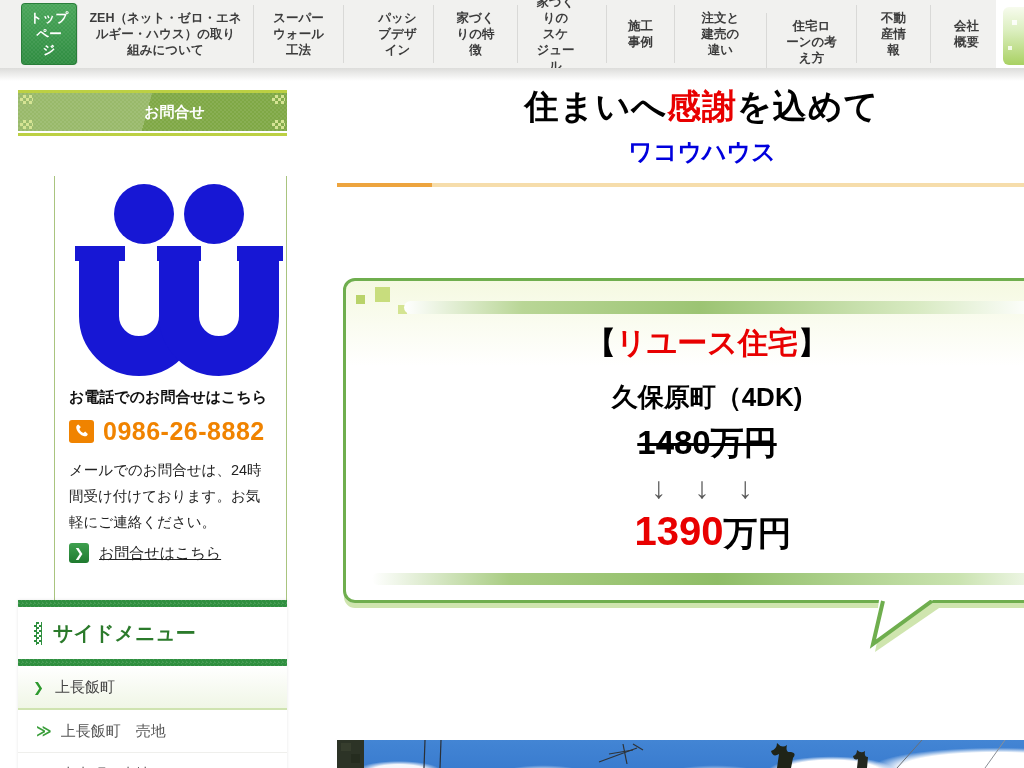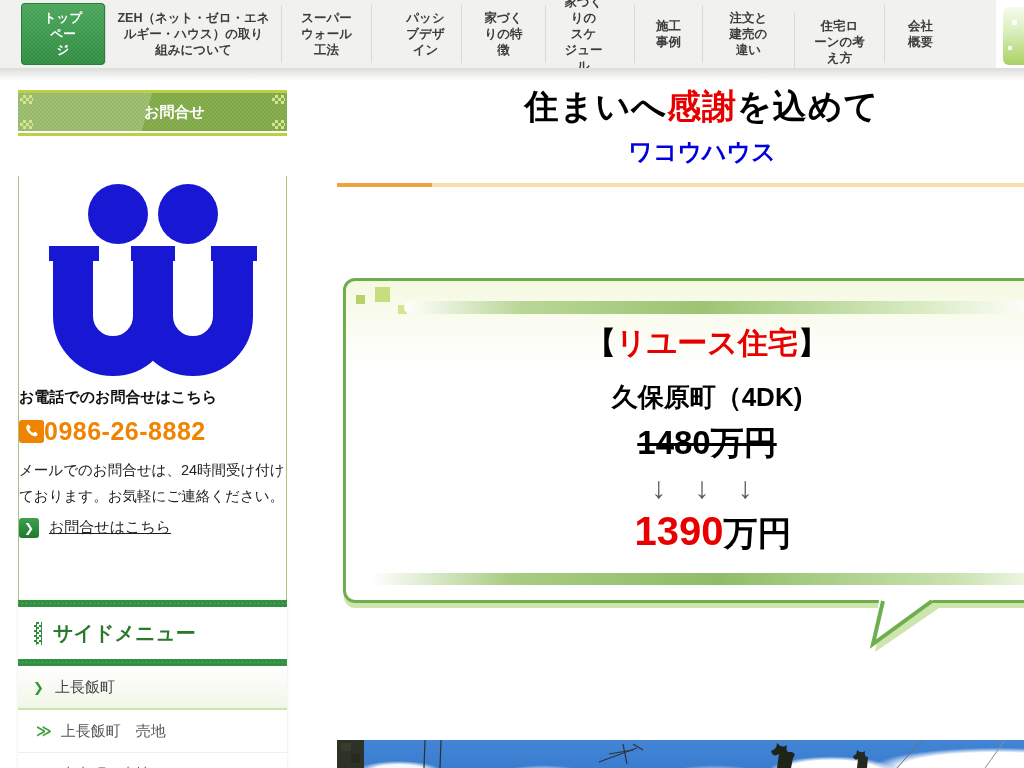--- a/index.html
+++ b/index.html
@@ -8,21 +8,21 @@
 
   
   .navbar { position:absolute; top:0; left:0; width:1024px; height:68px; background:#f1f1ef; }
   .nav-shadow { position:absolute; top:68px; left:0; width:1024px; height:13px;
     background:linear-gradient(180deg,#dcdcda,#ffffff); }
   .tabs { position:absolute; left:21px; top:0; height:68px; display:flex; align-items:center; }
   .tab { display:flex; align-items:center; justify-content:center; text-align:center;
     font-size:12.5px; font-weight:bold; color:#3c3c3c; white-space:pre-line; line-height:1.28;
     height:58px; padding:0 4px; cursor:pointer; }
   .tab + .tab { border-left:1px solid #d9d9d7; }
-  .t0{width:84px;} .t1{width:176px;} .t2{width:90px;} .t3{width:90px;padding-left:22px;} .t4{width:84px;}
+  .t0{width:56px;} .t1{width:176px;} .t2{width:90px;} .t3{width:90px;padding-left:22px;} .t4{width:84px;}
   .t5{width:76px; overflow:visible;} .t6{width:68px;margin-left:13px;} .t7{width:92px;} .t8{width:90px;margin-top:16px;}
   .t9{width:74px;} .t10{width:72px;}
   .tab.active { background:linear-gradient(180deg,#4aa65a,#2f8c41); color:#fff; height:62px;
     border-radius:4px; box-shadow:inset 0 0 0 1px #2a7d3a;
     background-image:linear-gradient(45deg,rgba(255,255,255,.06) 25%,transparent 25% 75%,rgba(255,255,255,.06) 75%),
       linear-gradient(45deg,rgba(255,255,255,.06) 25%,transparent 25% 75%,rgba(255,255,255,.06) 75%),
       linear-gradient(180deg,#4aa65a,#2f8c41);
     background-size:4px 4px,4px 4px,100% 100%; background-position:0 0,2px 2px,0 0; }
   .white-gap { position:absolute; left:996px; top:0; width:28px; height:68px; background:#fff; }
   .right-banner { position:absolute; left:1003px; top:7px; width:21px; height:58px;
@@ -41,24 +41,24 @@
       linear-gradient(45deg,rgba(255,255,255,.08) 25%,transparent 25% 75%,rgba(255,255,255,.08) 75%);
     background-size:100% 100%,4px 4px,4px 4px; background-position:0 0,0 0,2px 2px;
     background-color:#7fa845;padding-left:44px; }
   .chk { position:absolute; width:13px; height:9px;
     background:repeating-conic-gradient(#d6e494 0% 25%, rgba(0,0,0,0) 0% 50%); background-size:6px 6px; }
   .chk.tl{ left:2px; top:2px; } .chk.tr{ right:2px; top:2px; }
   .chk.bl{ left:2px; bottom:2px; } .chk.br{ right:2px; bottom:2px; }
   .contact-sep1 { height:2px; background:#fff; }
   .contact-sep2 { height:3px; background:#bcd043; }
   .contact-body { background:#fff; border:1px solid #a9c47f; border-top:none; height:431px;
-    padding:0 0; }
+    padding:0 14px;margin-left:36px; }
   .logo-wrap { width:220px; margin:40px auto 0 auto; }
   .phone-label { font-size:15px; font-weight:bold; color:#111; margin-top:8px; }
-  .phone-row { display:flex; align-items:center; margin-top:10px; }
+  .phone-row { display:flex; align-items:center; gap:9px; margin-top:10px; }
   .phone-icon { width:25px; height:23px; background:#f08300; border-radius:3px;
     border-bottom:3px solid #f08300; display:flex; align-items:center; justify-content:center; }
   .phone-number { color:#f08300; font-size:25px; font-weight:bold; letter-spacing:.5px; cursor:pointer; }
   .mail-note { margin-top:12px; font-size:14.5px; color:#222; line-height:1.78; }
   .contact-link-row { display:flex; align-items:center; gap:10px; margin-top:8px; }
   .link-chevron { width:20px; height:20px; border-radius:3px; color:#fff; font-size:12px; font-weight:bold;
     background:linear-gradient(180deg,#3fa04f,#1f7a2f); display:flex; align-items:center; justify-content:center; }
   .contact-link { font-size:15px; color:#222; text-decoration:underline; cursor:pointer; }
 
   
@@ -148,20 +148,23 @@
 ジュー
 ル</div>
     <div class="tab t6">施工
 事例</div>
     <div class="tab t7">注文と
 建売の
 違い</div>
     <div class="tab t8">住宅ロ
 ーンの考
 え方</div>
+    <div class="tab t9">不動
+産情
+報</div>
     <div class="tab t10">会社
 概要</div>
   </div>
 </div>
 <div class="nav-shadow"></div>
 <div class="white-gap"></div>
 <div class="right-banner">
   <div class="sq1"></div>
   <div class="sq2"></div>
 </div>

